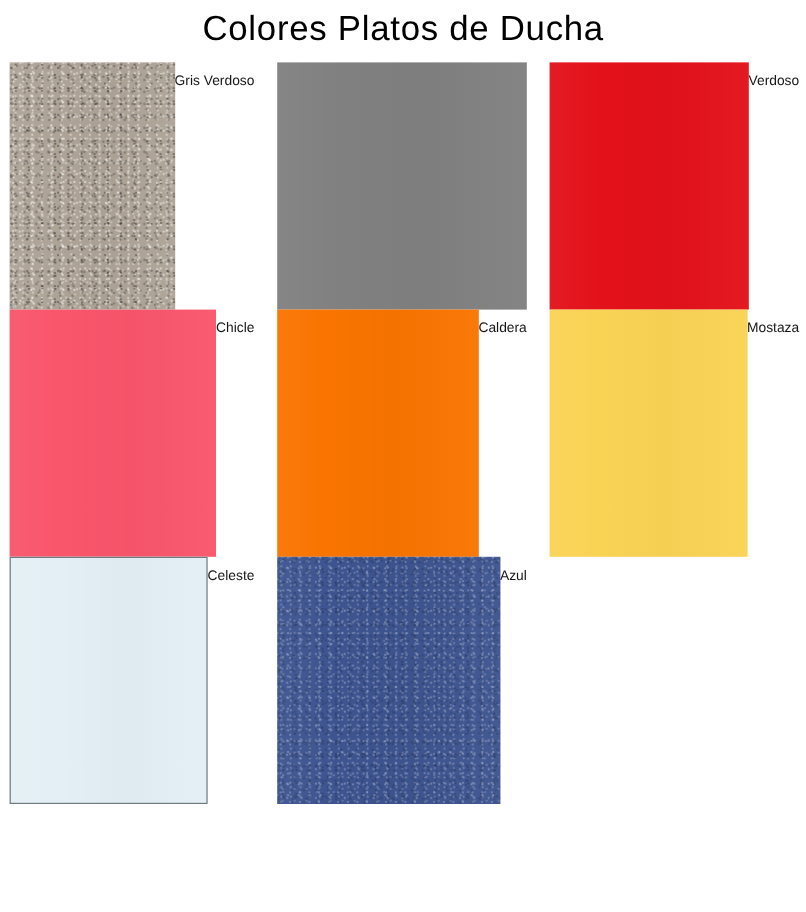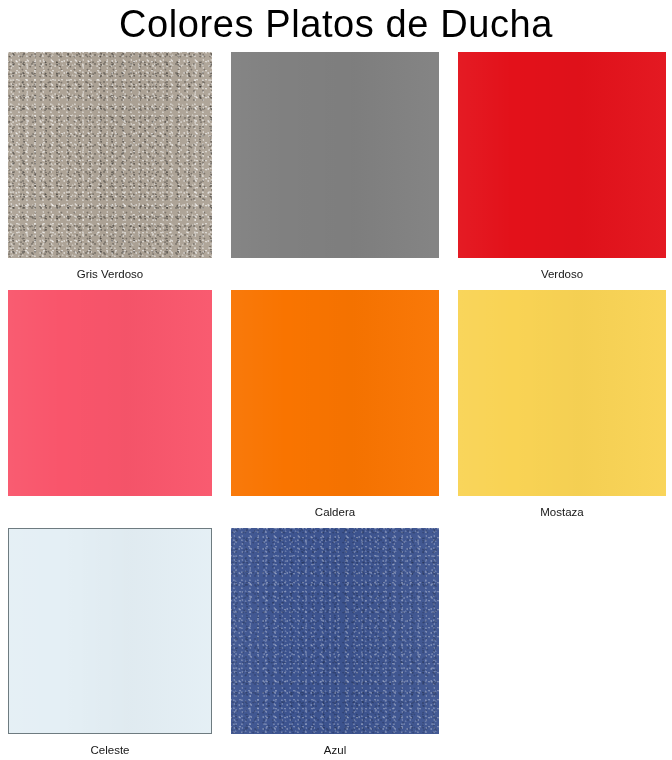--- a/index.html
+++ b/index.html
@@ -21,42 +21,41 @@
     background: #ffffff;
   }
 
   .page-title {
     position: absolute;
     top: 2px;
     left: 0;
     width: 672px;
     text-align: center;
     font-family: "Liberation Sans", sans-serif;
-    font-size: 38px;
+    font-size: 29px;
     font-weight: 400;
     letter-spacing: 0.6px;
     color: #000000;
     line-height: 44px;
     white-space: nowrap;
   }
 
   .swatch-grid {
     position: absolute;
     top: 52px;
     left: 8px;
     width: 658px;
     display: grid;
     grid-template-columns: 204px 208px 208px;
     column-gap: 19px;
     row-gap: 0px;
   }
 
   .swatch-cell {
     display: flex;
-    flex-direction: column;
     align-items: stretch;
   }
 
   .swatch-chip {
     width: 100%;
     height: 206px;
     position: relative;
     overflow: hidden;
     background-color: #cccccc;
   }
@@ -147,20 +146,21 @@
         <div class="sheen"></div>
       </div>
       <div class="swatch-label" style="color: rgb(22, 22, 22);">Verdoso</div>
     </div>
 
     <div class="swatch-cell">
       <div class="swatch-chip" style="background-color: rgb(249, 85, 107);">
         <div class="grain"></div>
         <div class="sheen"></div>
       </div>
+      <div class="swatch-label" style="color: rgb(22, 22, 22);">Chicle</div>
     </div>
 
     <div class="swatch-cell">
       <div class="swatch-chip" style="background-color: rgb(249, 116, 0);">
         <div class="grain"></div>
         <div class="sheen"></div>
       </div>
       <div class="swatch-label" style="color: rgb(22, 22, 22);">Caldera</div>
     </div>
 

